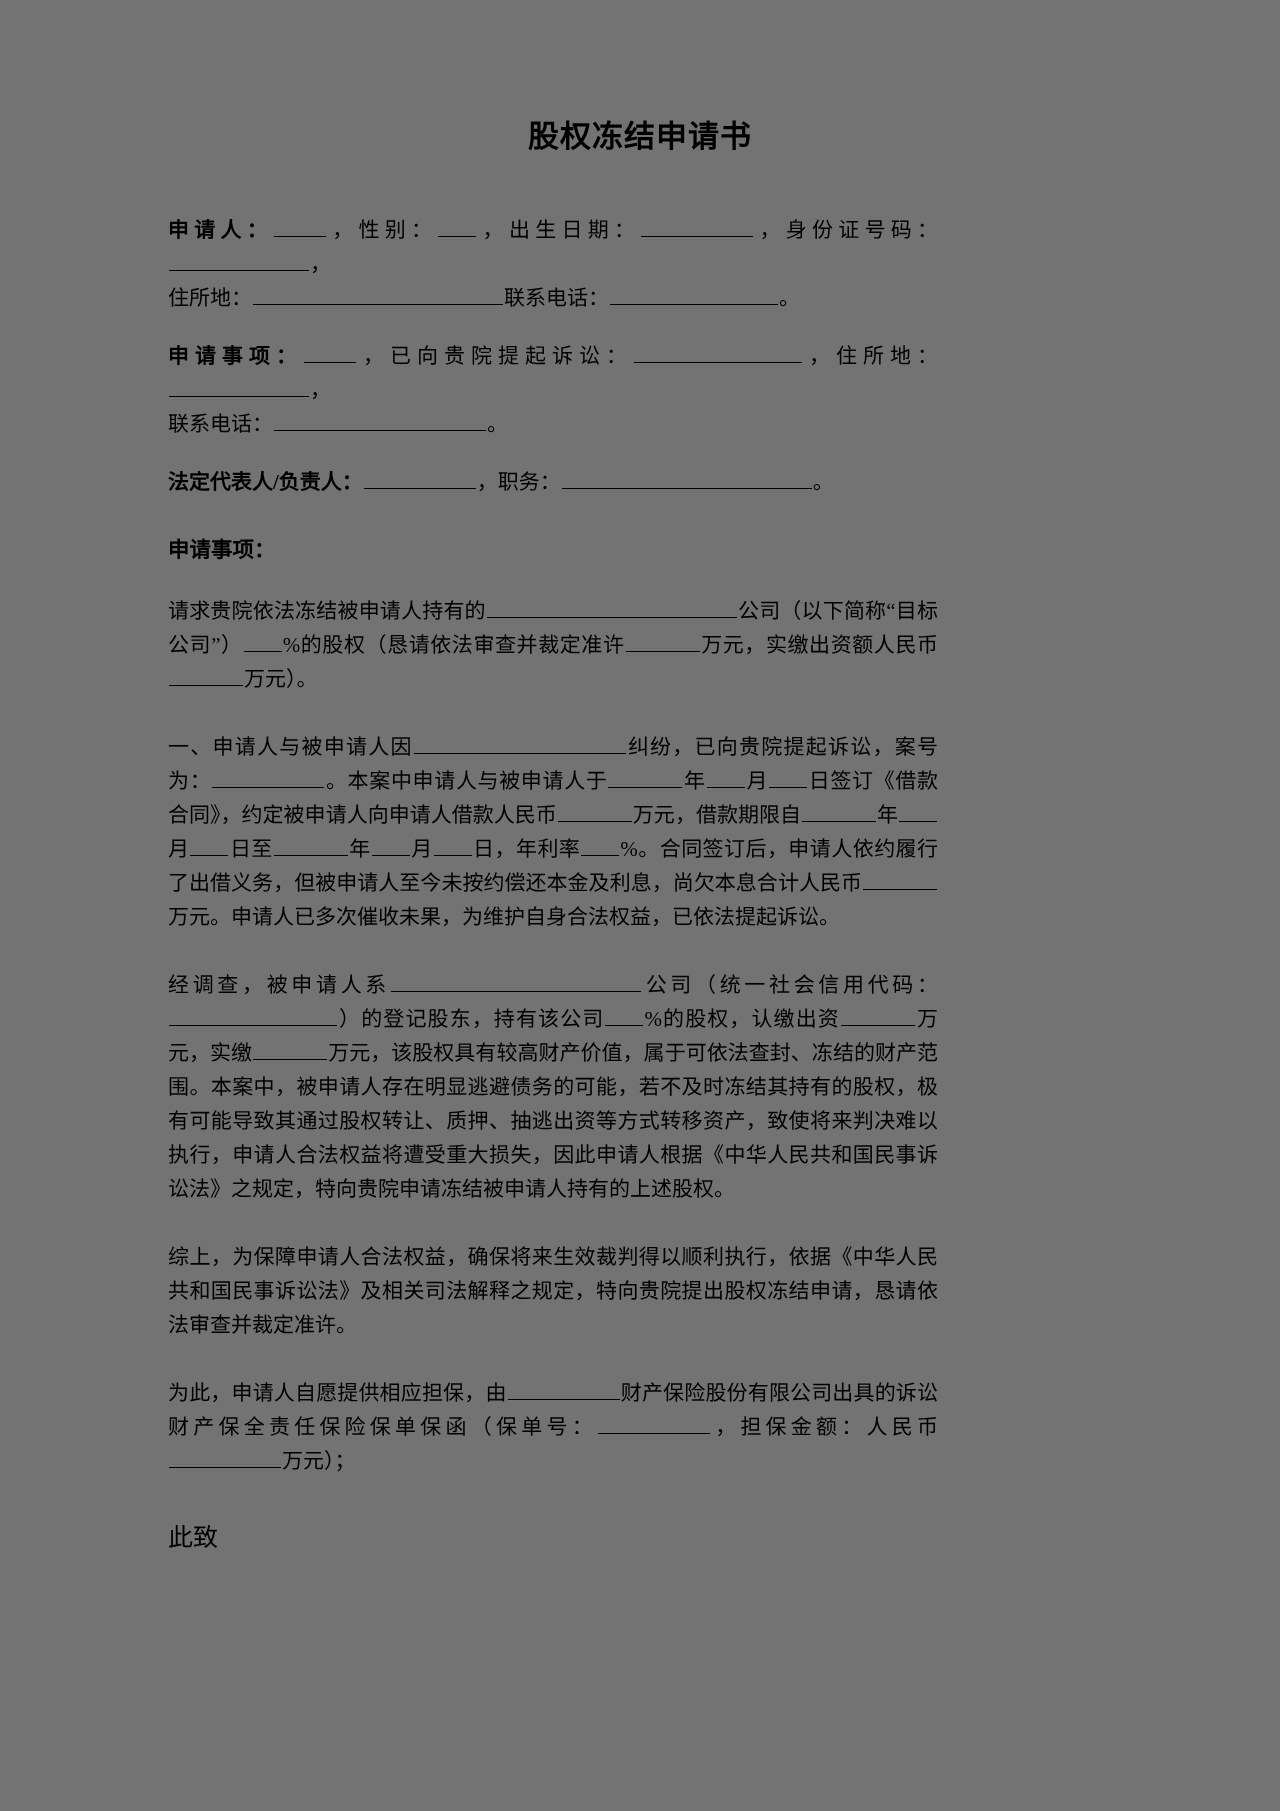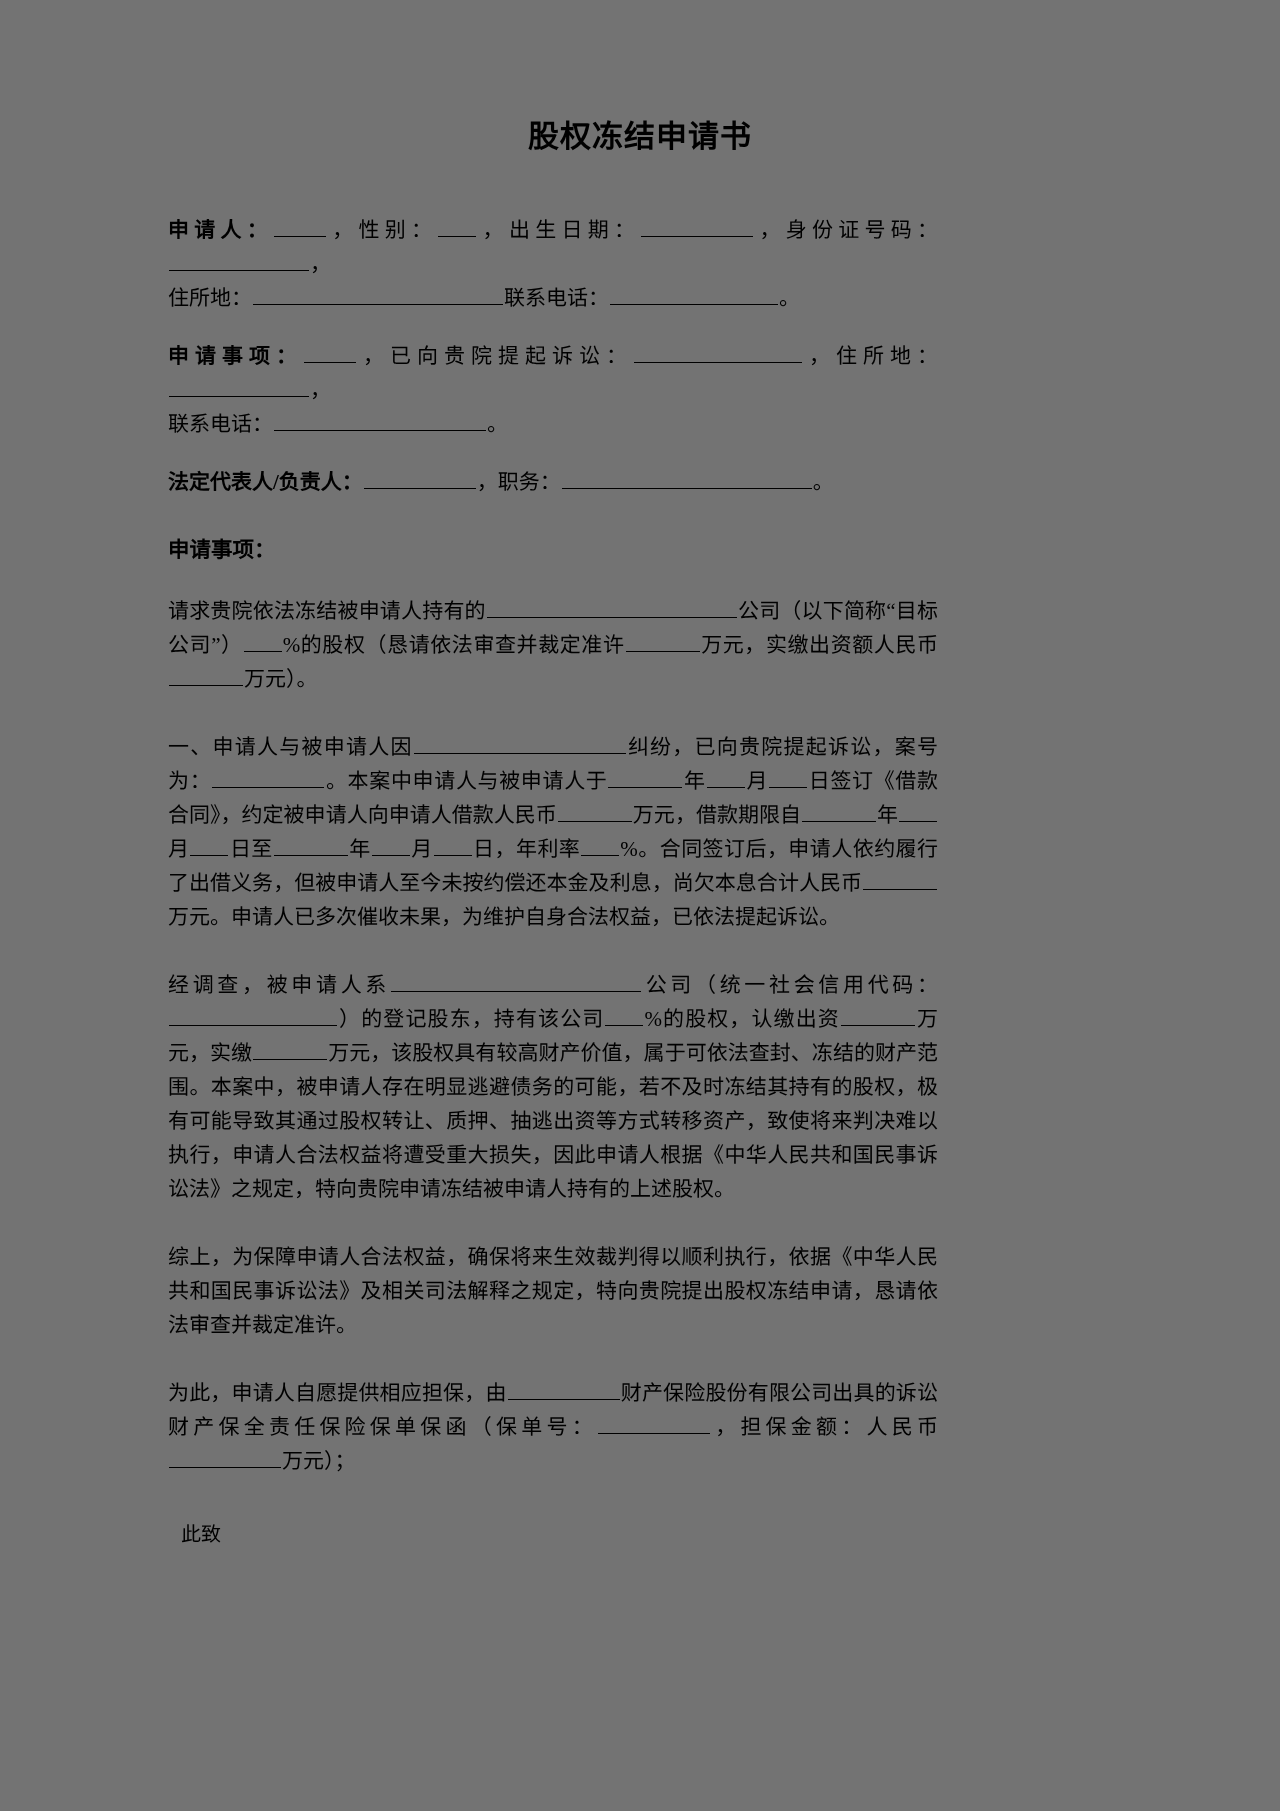--- a/index.html
+++ b/index.html
@@ -63,23 +63,23 @@
   }
   .b-xs  { width: 38px; }
   .b-sm  { width: 52px; }
   .b-md  { width: 74px; }
   .b-lg  { width: 112px; }
   .b-xl  { width: 140px; }
   .b-2xl { width: 168px; }
   .b-3xl { width: 212px; }
   .b-4xl { width: 250px; }
   .closing {
-    font-size: 20px;
+    font-size: 25px;
     line-height: 1.62;
-    margin: 13px;
+    margin: 0;
   }
   .spacer-top { margin-top: 40px; }
 </style>
 </head>
 <body>
 
 <div class="page">
 
   <h1 class="doc-title">股权冻结申请书</h1>
 

